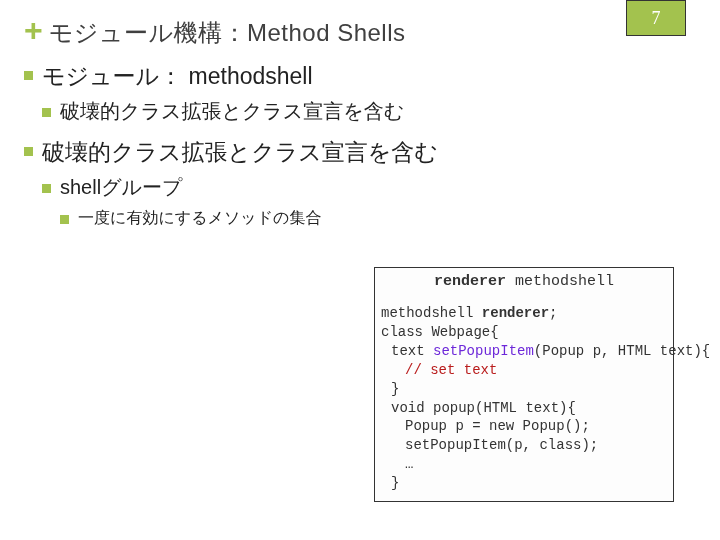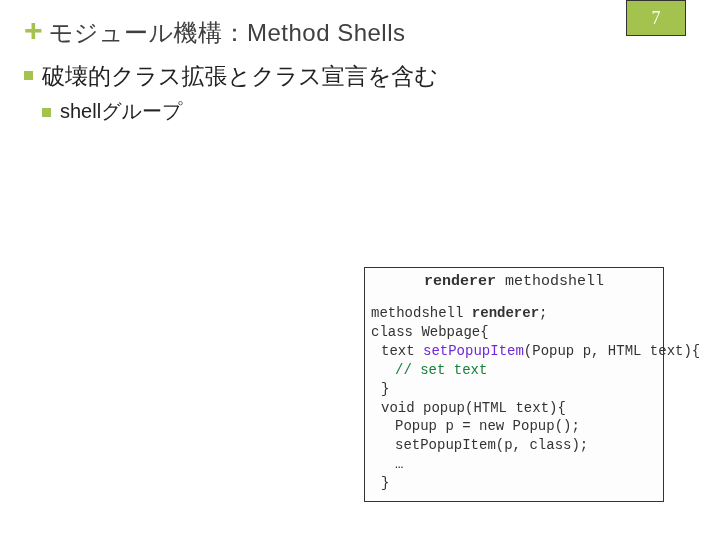--- a/index.html
+++ b/index.html
@@ -73,21 +73,21 @@
     height: 9px;
     background: #A3C24E;
   }
   ul.lvl1 > li { font-size: 23px; margin-top: 12px; }
   ul.lvl1 > li::before { top: 0.45em; }
   ul.lvl2 > li { font-size: 20px; }
   ul.lvl4 > li { font-size: 16px; }
   .meth-ident { font-family: Verdana, sans-serif; }
   .code-box {
     position: absolute;
-    right: 56px;
+    right: 46px;
     bottom: 38px;
     width: 300px;
     border: 1px solid #333;
     background: #fdfdfd;
     font-family: Verdana, "Courier New", monospace;
     font-size: 14px;
     line-height: 1.35;
     color: #333;
     box-sizing: border-box;
   }
@@ -96,43 +96,50 @@
     padding: 4px 6px 12px 6px;
     font-size: 15px;
   }
   .code-title .kw { font-weight: 700; }
   .code-body {
     padding: 0 6px 8px 6px;
     white-space: pre;
   }
   .code-body .kw { font-weight: 700; }
   .code-body .fn { color: #6d28d9; }
-  .code-body .cm { color: #15803d; }
+  .code-body .cm { color: #b91c1c; }
   .code-body .in1 { padding-left: 10px; display: inline-block; }
   .code-body .in2 { padding-left: 24px; display: inline-block; }
 </style>
 </head>
 <body>
 
 <div class="slide">
 
   <div class="page-tab">7</div>
 
   <div class="title-row">
     <span class="title-plus">+</span>
     <span class="title-text">モジュール機構：Method Shells</span>
   </div>
 
   <ul class="bullets lvl1">
     <li>
+      <span>モジュール</span><span class="meth-ident">： methodshell</span>
+      <ul class="bullets lvl2">
+        <li><span>破壊的クラス拡張とクラス宣言を含む</span></li>
+      </ul>
+    </li>
+    <li>
       <span>破壊的クラス拡張とクラス宣言を含む</span>
       <ul class="bullets lvl2">
         <li>
           <span class="meth-ident">shell</span><span>グループ</span>
           <ul class="bullets lvl4">
+            <li><span>一度に有効にするメソッドの集合</span></li>
           </ul>
         </li>
       </ul>
     </li>
   </ul>
 
   <div class="code-box">
     <div class="code-title">
       <span class="kw">renderer</span><span> methodshell</span>
     </div>

